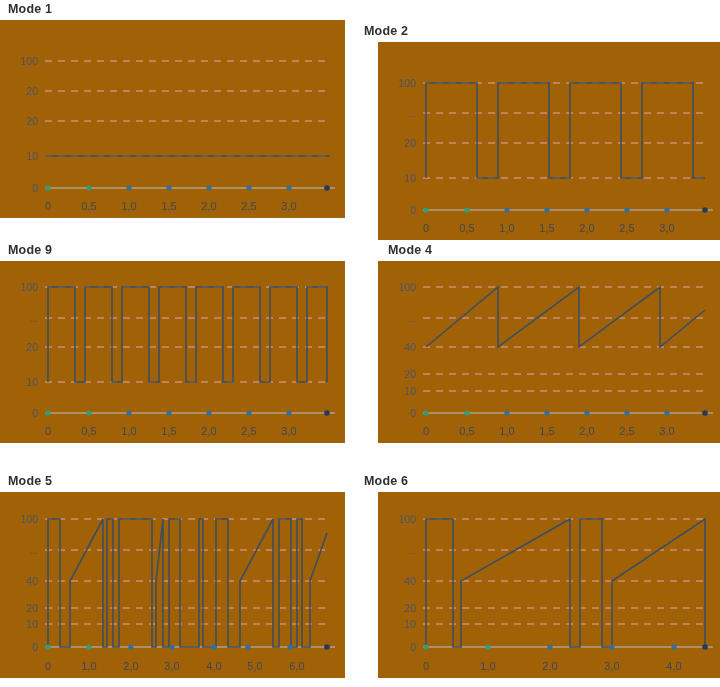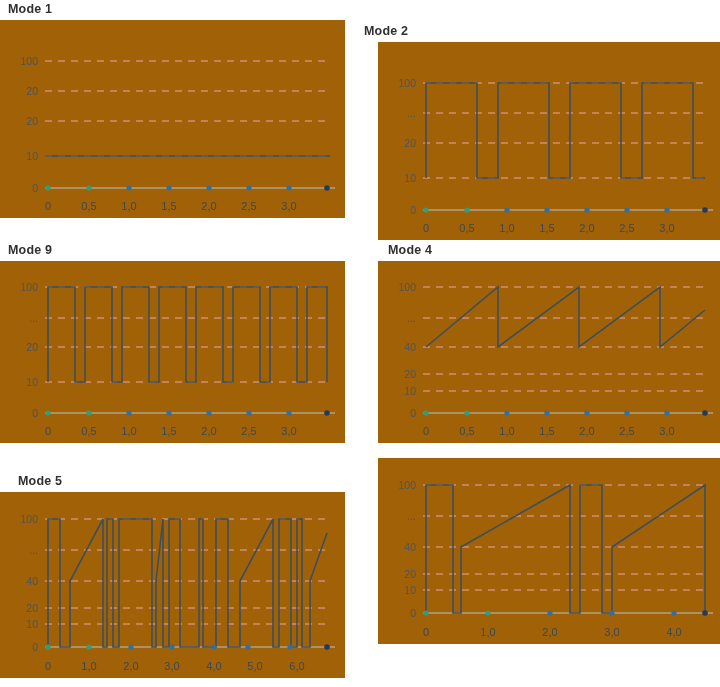--- a/index.html
+++ b/index.html
@@ -218,21 +218,21 @@
           <text class="x-tick-label" x="129" y="174" text-anchor="middle">1,0</text>
           <text class="x-tick-label" x="169" y="174" text-anchor="middle">1,5</text>
           <text class="x-tick-label" x="209" y="174" text-anchor="middle">2,0</text>
           <text class="x-tick-label" x="249" y="174" text-anchor="middle">2,5</text>
           <text class="x-tick-label" x="289" y="174" text-anchor="middle">3,0</text>
         </svg>
       </div>
     </div>
 
     <div class="cell">
-      <div class="panel-title" style="padding-top:16px;margin-left:10px;">Mode 5</div>
+      <div class="panel-title" style="padding-top:16px;">Mode 5</div>
       <div class="plot-box" style="width:345px;height:186px;margin-left:0;">
         <svg width="345" height="186" viewBox="0 0 345 186">
           <line class="gridline" x1="45" y1="27" x2="330" y2="27"></line>
           <line class="gridline" x1="45" y1="58" x2="330" y2="58"></line>
           <line class="gridline" x1="45" y1="89" x2="330" y2="89"></line>
           <line class="gridline" x1="45" y1="116" x2="330" y2="116"></line>
           <line class="gridline" x1="45" y1="132" x2="330" y2="132"></line>
           <text class="tick-label" x="38" y="31" text-anchor="end">100</text>
           <text class="tick-label" x="38" y="62" text-anchor="end">...</text>
           <text class="tick-label" x="38" y="93" text-anchor="end">40</text>
@@ -254,20 +254,21 @@
           <text class="x-tick-label" x="131" y="178" text-anchor="middle">2,0</text>
           <text class="x-tick-label" x="172" y="178" text-anchor="middle">3,0</text>
           <text class="x-tick-label" x="214" y="178" text-anchor="middle">4,0</text>
           <text class="x-tick-label" x="255" y="178" text-anchor="middle">5,0</text>
           <text class="x-tick-label" x="297" y="178" text-anchor="middle">6,0</text>
         </svg>
       </div>
     </div>
 
     <div class="cell">
+      <div class="panel-title" style="padding-top:16px;padding-left:4px;">Mode 6</div>
       <div class="plot-box" style="width:342px;height:186px;margin-left:18px;">
         <svg width="342" height="186" viewBox="0 0 342 186">
           <line class="gridline" x1="45" y1="27" x2="330" y2="27"></line>
           <line class="gridline" x1="45" y1="58" x2="330" y2="58"></line>
           <line class="gridline" x1="45" y1="89" x2="330" y2="89"></line>
           <line class="gridline" x1="45" y1="116" x2="330" y2="116"></line>
           <line class="gridline" x1="45" y1="132" x2="330" y2="132"></line>
           <text class="tick-label" x="38" y="31" text-anchor="end">100</text>
           <text class="tick-label" x="38" y="62" text-anchor="end">...</text>
           <text class="tick-label" x="38" y="93" text-anchor="end">40</text>

